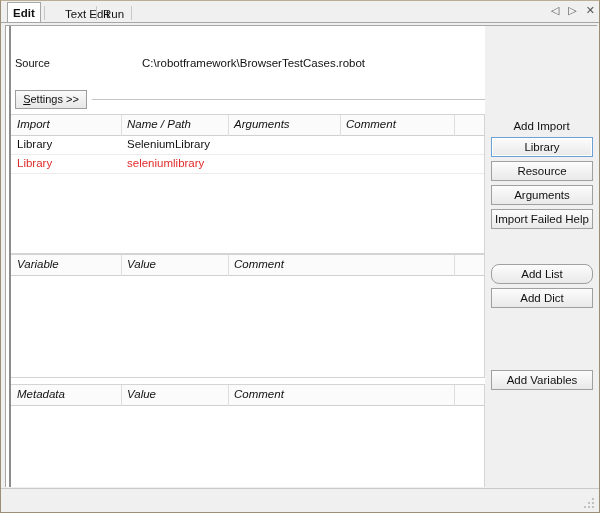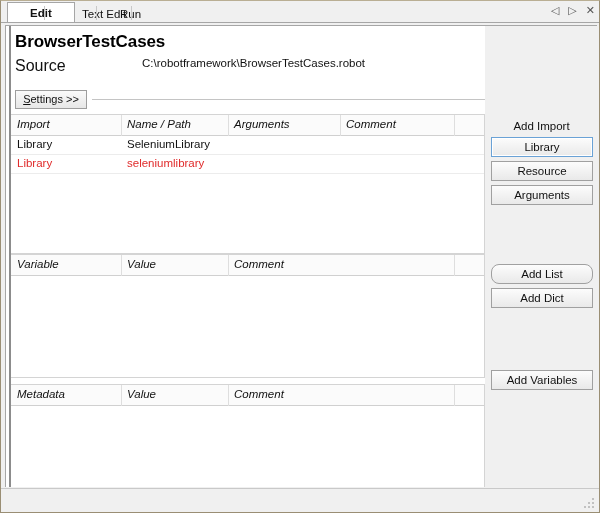--- a/index.html
+++ b/index.html
@@ -26,21 +26,21 @@
   #tabbar {
     position: absolute;
     left: 0; top: 0;
     width: 600px; height: 22px;
     background: #f0f0f0;
   }
   .tab {
     position: absolute;
     top: 3px;
     height: 19px;
-    padding: 0 22px;
+    padding: 0 5px;
     font-size: 11.5px;
     color: #111;
     line-height: 18px;
     text-align: center;
     border: 1px solid transparent;
     border-bottom: none;
     white-space: nowrap;
     cursor: default;
   }
   .tab.active {
@@ -111,21 +111,21 @@
     position: absolute;
     left: 9px; top: 6px;
     font-size: 17px;
     font-weight: bold;
     color: #000;
     letter-spacing: -0.1px;
   }
   #source-label {
     position: absolute;
     left: 9px; top: 31px;
-    font-size: 16px;
+    font-size: 11px;
     color: #111;
   }
   #source-value {
     position: absolute;
     left: 136px; top: 31px;
     font-size: 11.5px;
     color: #111;
   }
 
   
@@ -264,21 +264,20 @@
       <span class="wc">▷</span>
       <span class="wc">✕</span>
     </div>
   </div>
   <div id="tabline"></div>
 
   <div id="panel">
     <div id="panel-inner">
       <div id="panel-leftrule"></div>
 
-      <div id="doc-title">BrowserTestCases</div>
       <div id="source-label">Source</div>
       <div id="source-value">C:\robotframework\BrowserTestCases.robot</div>
 
       <div id="settings-btn">
         <u>S</u><span>ettings &gt;&gt;</span>
       </div>
       <div id="settings-rule"></div>
 
       <div class="grid" id="import-grid" style="left:5px; top:88px; width:474px; height:140px;">
         <div class="gridhead">
@@ -324,20 +323,21 @@
           <div class="hcell" style="left:223px;">Comment</div>
         </div>
       </div>
 
       <div id="sidecol">
         <div class="side-label" style="top:94px;">Add Import</div>
 
         <div class="side-btn focused" style="top:111px;">Library</div>
         <div class="side-btn" style="top:135px;">Resource</div>
         <div class="side-btn" style="top:159px;">Arguments</div>
+        <div class="side-btn" style="top:183px;">Import Failed Help</div>
 
         <div class="side-btn" style="top:238px;border-radius:8px;">Add List</div>
         <div class="side-btn" style="top:262px;">Add Dict</div>
 
         <div class="side-btn" style="top:344px;">Add Variables</div>
       </div>
 
     </div>
   </div>
 

